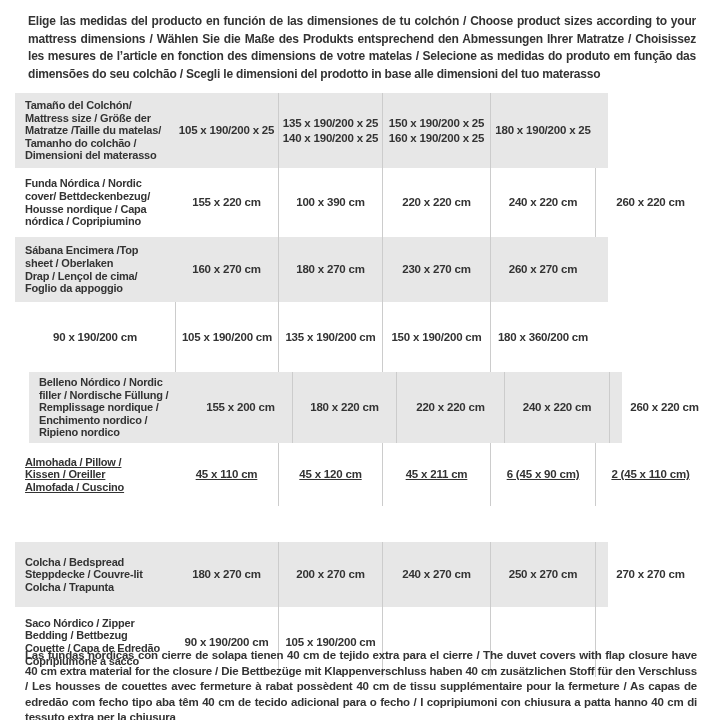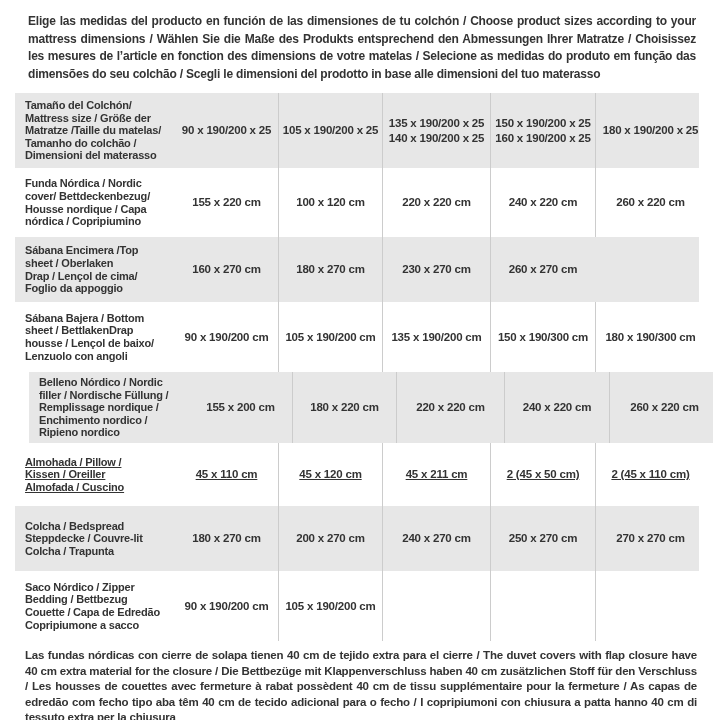--- a/index.html
+++ b/index.html
@@ -33,30 +33,30 @@
   }
   .size-table {
     position: absolute;
     left: 15px;
     top: 93px;
     width: 690px;
   }
   .row {
     display: grid;
     grid-template-columns: 160px 103px 104px 108px 105px 110px;
-    width: 684px;
+    width: 593px;
   }
   .row:nth-child(odd) { background: var(--stripe, #e7e7e7); }
   .row:nth-child(1) { min-height: 75px; }
   .row:nth-child(2) { min-height: 69px; }
   .row:nth-child(3) { min-height: 65px; }
   .row:nth-child(4) { min-height: 70px; }
   .row:nth-child(5) { min-height: 71px; margin-left: 14px; }
   .row:nth-child(6) { min-height: 63px; text-decoration: underline; }
-  .row:nth-child(7) { min-height: 65px; }
+  .row:nth-child(7) { min-height: 65px; margin-top: 36px; }
   .row:nth-child(8) { min-height: 70px; }
   .cell {
     display: flex;
     align-items: center;
     justify-content: center;
     white-space: pre-line;
     font-weight: 700;
     font-size: 11.5px;
     line-height: 15px;
     text-align: center;
@@ -93,62 +93,57 @@
   <p class="intro">Elige las medidas del producto en función de las dimensiones de tu colchón / Choose product sizes according to your mattress dimensions / Wählen Sie die Maße des Produkts entsprechend den Abmessungen Ihrer Matratze / Choisissez les mesures de l’article en fonction des dimensions de votre matelas / Selecione as medidas do produto em função das dimensões do seu colchão / Scegli le dimensioni del prodotto in base alle dimensioni del tuo materasso</p>
 
   <div class="size-table">
 
     <div class="row">
       <div class="cell label">Tamaño del Colchón/
 Mattress size / Größe der
 Matratze /Taille du matelas/
 Tamanho do colchão /
 Dimensioni del materasso</div>
-      <div class="cell val">90 x 190/200 x 25</div>
       <div class="cell val">105 x 190/200 x 25</div>
       <div class="cell val">135 x 190/200 x 25
 140 x 190/200 x 25</div>
       <div class="cell val">150 x 190/200 x 25
 160 x 190/200 x 25</div>
       <div class="cell val">180 x 190/200 x 25</div>
     </div>
 
     <div class="row">
       <div class="cell label">Funda Nórdica /  Nordic
 cover/ Bettdeckenbezug/
 Housse nordique  / Capa
 nórdica / Copripiumino</div>
       <div class="cell val">155 x 220 cm</div>
-      <div class="cell val">100 x 120 cm</div>
+      <div class="cell val">100 x 390 cm</div>
       <div class="cell val">220 x 220 cm</div>
       <div class="cell val">240 x 220 cm</div>
       <div class="cell val">260 x 220 cm</div>
     </div>
 
     <div class="row">
       <div class="cell label">Sábana Encimera /Top
 sheet / Oberlaken
 Drap / Lençol de cima/
 Foglio da appoggio</div>
       <div class="cell val">160 x 270 cm</div>
       <div class="cell val">180 x 270 cm</div>
       <div class="cell val">230 x 270 cm</div>
       <div class="cell val">260 x 270 cm</div>
     </div>
 
     <div class="row">
-      <div class="cell label">Sábana Bajera / Bottom
-sheet / BettlakenDrap
-housse / Lençol de baixo/
-Lenzuolo con angoli</div>
       <div class="cell val">90 x 190/200 cm</div>
       <div class="cell val">105 x 190/200 cm</div>
       <div class="cell val">135 x 190/200 cm</div>
-      <div class="cell val">150 x 190/300 cm</div>
-      <div class="cell val">180 x 190/300 cm</div>
+      <div class="cell val">150 x 190/200 cm</div>
+      <div class="cell val">180 x 360/200 cm</div>
     </div>
 
     <div class="row">
       <div class="cell label">Belleno Nórdico / Nordic
 filler / Nordische Füllung /
 Remplissage nordique /
 Enchimento nordico /
 Ripieno nordico</div>
       <div class="cell val">155 x 200 cm</div>
       <div class="cell val">180 x 220 cm</div>
@@ -157,21 +152,21 @@
       <div class="cell val">260 x 220 cm</div>
     </div>
 
     <div class="row">
       <div class="cell label">Almohada  / Pillow /
 Kissen / Oreiller
 Almofada / Cuscino</div>
       <div class="cell val">45 x 110 cm</div>
       <div class="cell val">45 x 120 cm</div>
       <div class="cell val">45 x 211 cm</div>
-      <div class="cell val">2 (45 x 50 cm)</div>
+      <div class="cell val">6 (45 x 90 cm)</div>
       <div class="cell val">2 (45 x 110 cm)</div>
     </div>
 
     <div class="row">
       <div class="cell label">Colcha / Bedspread
 Steppdecke / Couvre-lit
 Colcha / Trapunta</div>
       <div class="cell val">180 x 270 cm</div>
       <div class="cell val">200 x 270 cm</div>
       <div class="cell val">240 x 270 cm</div>

